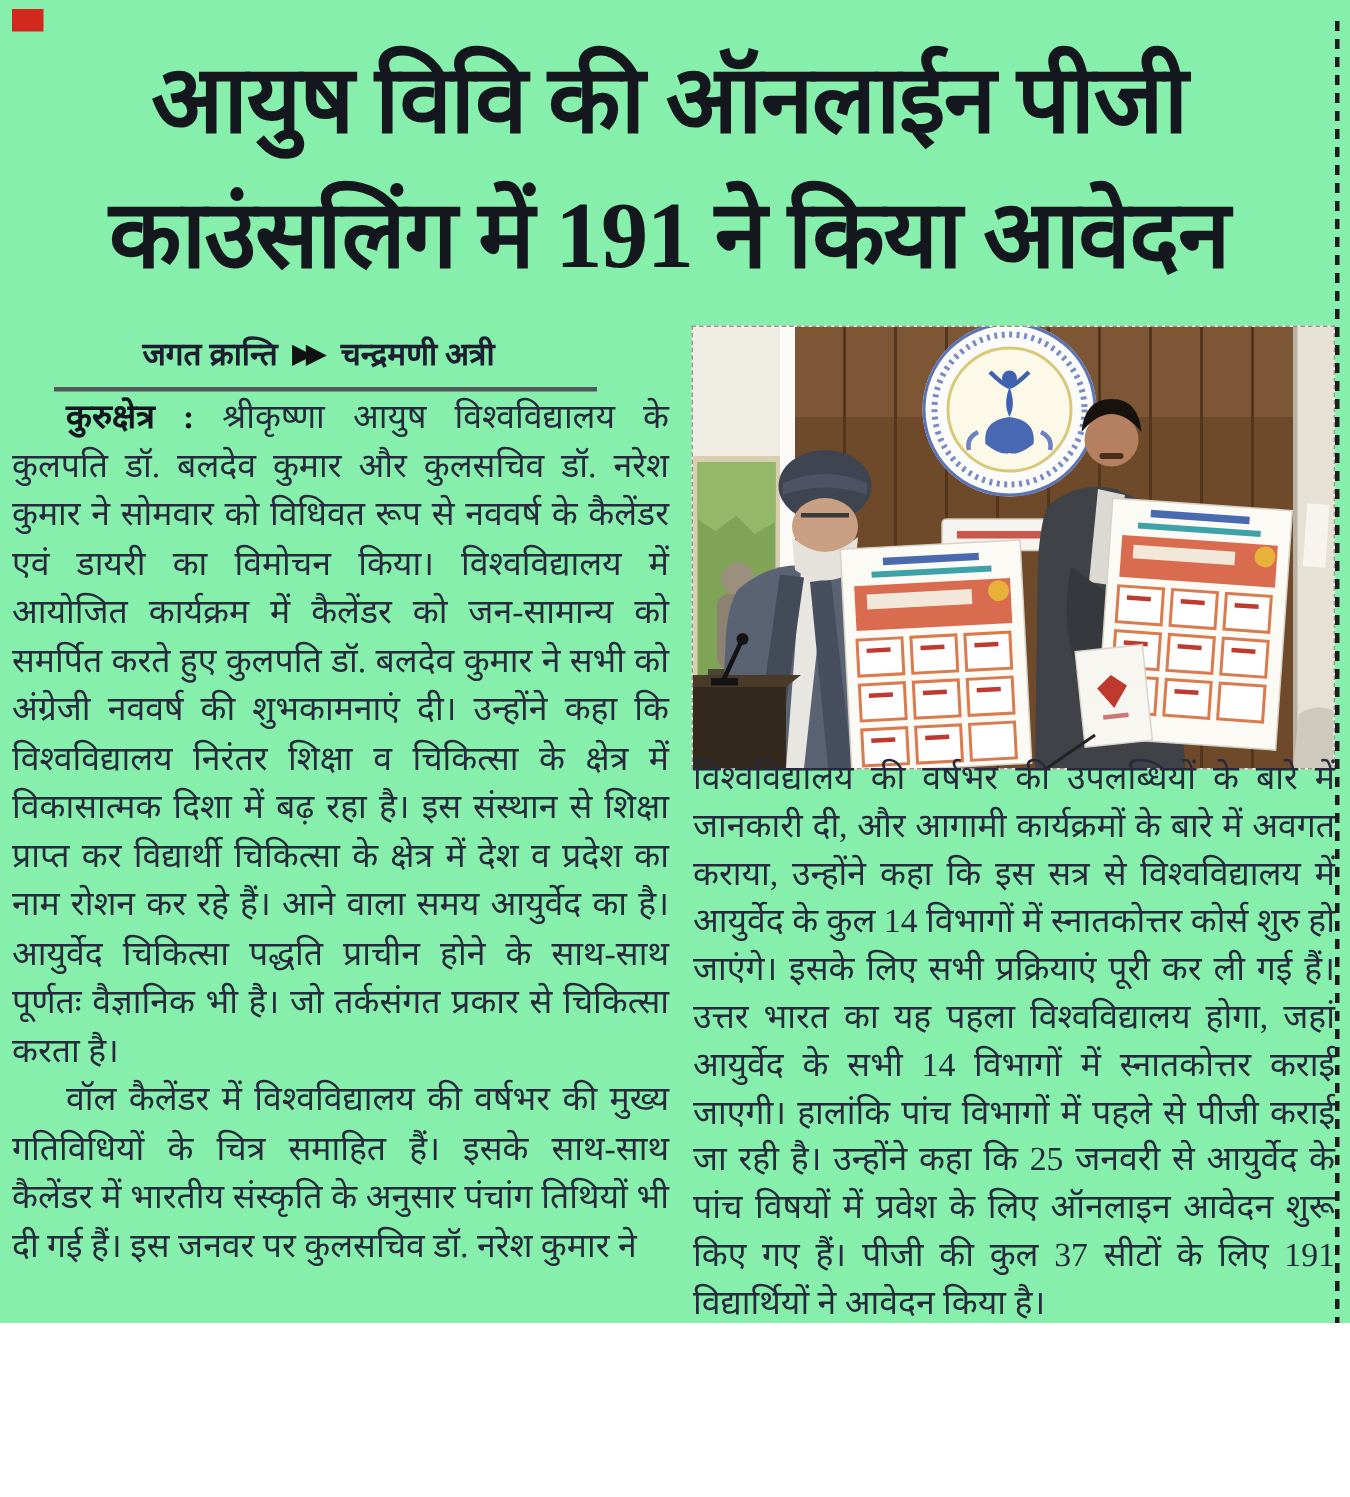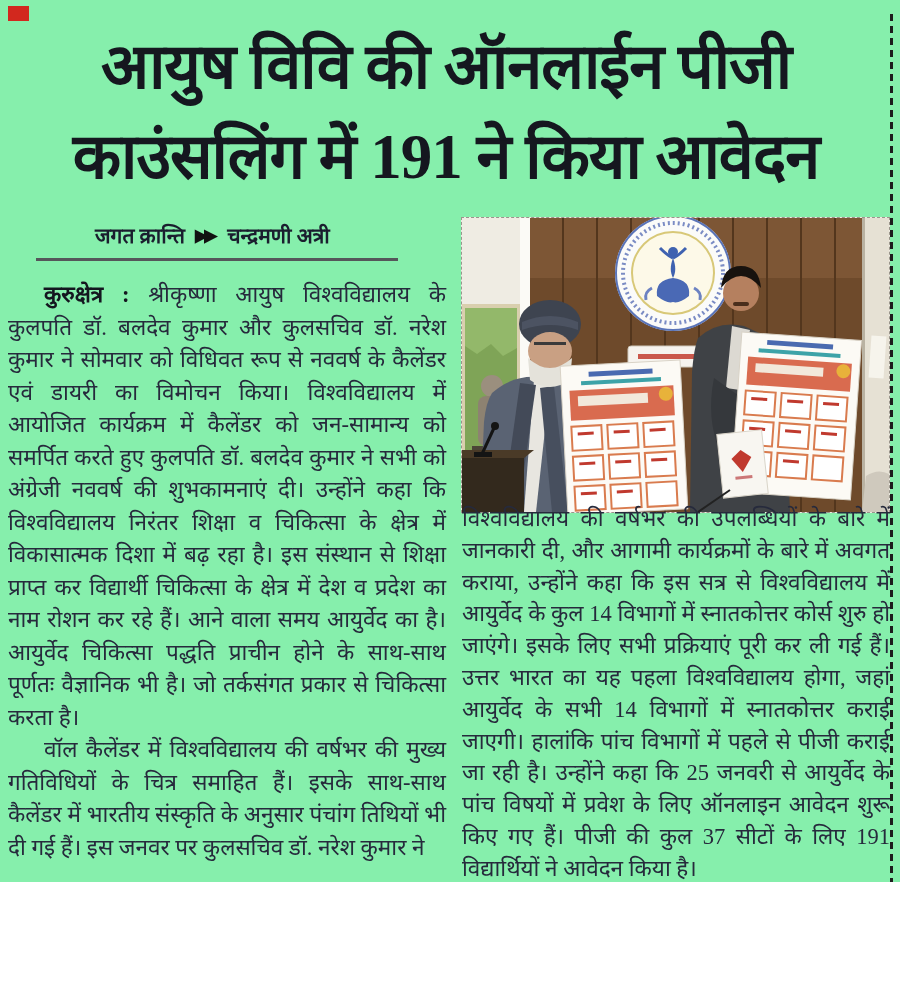--- a/index.html
+++ b/index.html
@@ -17,21 +17,21 @@
     position:absolute;left:48px;top:221px;font-size:21px;font-weight:700;color:#1a1e2e;
     display:flex;align-items:center;gap:10px;white-space:nowrap;margin-left:47px;
   }
   .byline .arrow{font-size:17px;letter-spacing:-4px;color:#111;padding-right:4px;}
   .byline-rule{position:absolute;left:36px;top:258px;width:362px;height:3px;background:#55565a;}
   .col{
     position:absolute;font-size:22.5px;color:#262a3c;text-align:justify;
     text-justify:inter-word;
   }
   .col p{margin:0;text-indent:36px;}
-  .col-left{left:8px;top:279px;width:438px;line-height:32.5px;}
+  .col-left{left:8px;top:262px;width:438px;line-height:32.5px;}
   .col-right{left:462px;top:503px;width:428px;line-height:31.8px;}
   .dateline{font-weight:800;color:#14161f;}
   .photo{
     position:absolute;left:461px;top:217px;width:429px;height:296px;
     border:1px dashed #9a958b;box-sizing:border-box;background:#efece3;
   }
   .photo svg{display:block;}
   .edge-dashes{
     position:absolute;left:890px;top:14px;width:3px;height:976px;
     background:repeating-linear-gradient(to bottom,#1d1d1d 0 7px,transparent 7px 12px);

